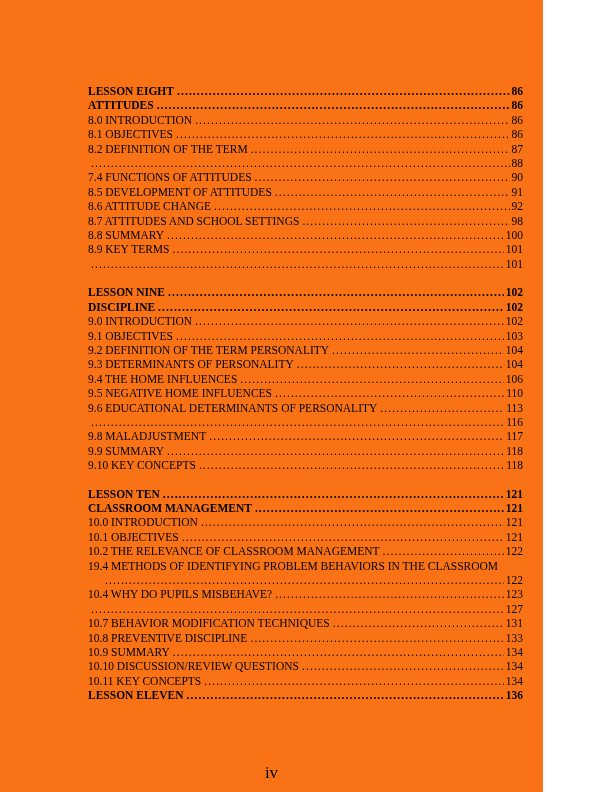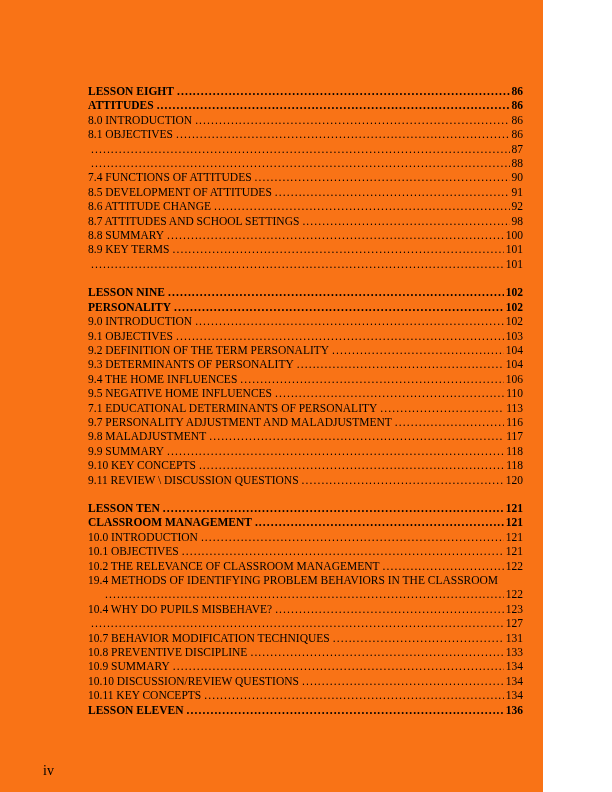--- a/index.html
+++ b/index.html
@@ -41,23 +41,22 @@
     content: "......................................................................................................................................................";
     letter-spacing: 1.1px;
   }
   .toc-page { white-space: nowrap; flex: 0 0 auto; }
   .toc-line2 { padding-left: 14px; }
   .footer {
     position: absolute;
     left: 0;
     right: 0;
     top: 763px;
-    text-align: left;
-    font-size: 14px;
-    margin-left: 43px;
+    text-align: center;
+    font-size: 17px;
   }
 </style>
 </head>
 <body>
 
 <div class="page">
   <div class="toc" id="toc">
       <div class="toc-section">
         <div class="toc-row bold toc-line">
           <span class="toc-label">LESSON EIGHT</span>
@@ -73,20 +72,21 @@
           <span class="toc-label">8.0 INTRODUCTION</span>
           <span class="toc-leader"></span>
           <span class="toc-page">86</span>
         </div>
         <div class="toc-row toc-line">
           <span class="toc-label">8.1 OBJECTIVES</span>
           <span class="toc-leader"></span>
           <span class="toc-page">86</span>
         </div>
         <div class="toc-row toc-line">
+          <span class="toc-label">8.2 DEFINITION OF THE TERM</span>
           <span class="toc-leader"></span>
           <span class="toc-page">87</span>
         </div>
         <div class="toc-row toc-line">
           <span class="toc-leader"></span>
           <span class="toc-page">88</span>
         </div>
         <div class="toc-row toc-line">
           <span class="toc-label">7.4 FUNCTIONS OF ATTITUDES</span>
           <span class="toc-leader"></span>
@@ -122,21 +122,21 @@
           <span class="toc-page">101</span>
         </div>
       </div>
       <div class="toc-section">
         <div class="toc-row bold toc-line">
           <span class="toc-label">LESSON NINE</span>
           <span class="toc-leader"></span>
           <span class="toc-page">102</span>
         </div>
         <div class="toc-row bold toc-line">
-          <span class="toc-label">PERSONALITY</span>
+          <span class="toc-label">DISCIPLINE</span>
           <span class="toc-leader"></span>
           <span class="toc-page">102</span>
         </div>
         <div class="toc-row toc-line">
           <span class="toc-label">9.0 INTRODUCTION</span>
           <span class="toc-leader"></span>
           <span class="toc-page">102</span>
         </div>
         <div class="toc-row toc-line">
           <span class="toc-label">9.1 OBJECTIVES</span>
@@ -157,48 +157,42 @@
           <span class="toc-label">9.4 THE HOME INFLUENCES</span>
           <span class="toc-leader"></span>
           <span class="toc-page">106</span>
         </div>
         <div class="toc-row toc-line">
           <span class="toc-label">9.5 NEGATIVE HOME INFLUENCES</span>
           <span class="toc-leader"></span>
           <span class="toc-page">110</span>
         </div>
         <div class="toc-row toc-line">
-          <span class="toc-label">7.1 EDUCATIONAL DETERMINANTS OF PERSONALITY</span>
+          <span class="toc-label">9.6 EDUCATIONAL DETERMINANTS OF PERSONALITY</span>
           <span class="toc-leader"></span>
           <span class="toc-page">113</span>
         </div>
         <div class="toc-row toc-line">
-          <span class="toc-label">9.7 PERSONALITY ADJUSTMENT AND MALADJUSTMENT</span>
           <span class="toc-leader"></span>
           <span class="toc-page">116</span>
         </div>
         <div class="toc-row toc-line">
           <span class="toc-label">9.8 MALADJUSTMENT</span>
           <span class="toc-leader"></span>
           <span class="toc-page">117</span>
         </div>
         <div class="toc-row toc-line">
           <span class="toc-label">9.9 SUMMARY</span>
           <span class="toc-leader"></span>
           <span class="toc-page">118</span>
         </div>
         <div class="toc-row toc-line">
           <span class="toc-label">9.10 KEY CONCEPTS</span>
           <span class="toc-leader"></span>
           <span class="toc-page">118</span>
-        </div>
-        <div class="toc-row toc-line">
-          <span class="toc-label">9.11 REVIEW \ DISCUSSION QUESTIONS</span>
-          <span class="toc-leader"></span>
-          <span class="toc-page">120</span>
         </div>
       </div>
       <div class="toc-section">
         <div class="toc-row bold toc-line">
           <span class="toc-label">LESSON TEN</span>
           <span class="toc-leader"></span>
           <span class="toc-page">121</span>
         </div>
         <div class="toc-row bold toc-line">
           <span class="toc-label">CLASSROOM MANAGEMENT</span>

